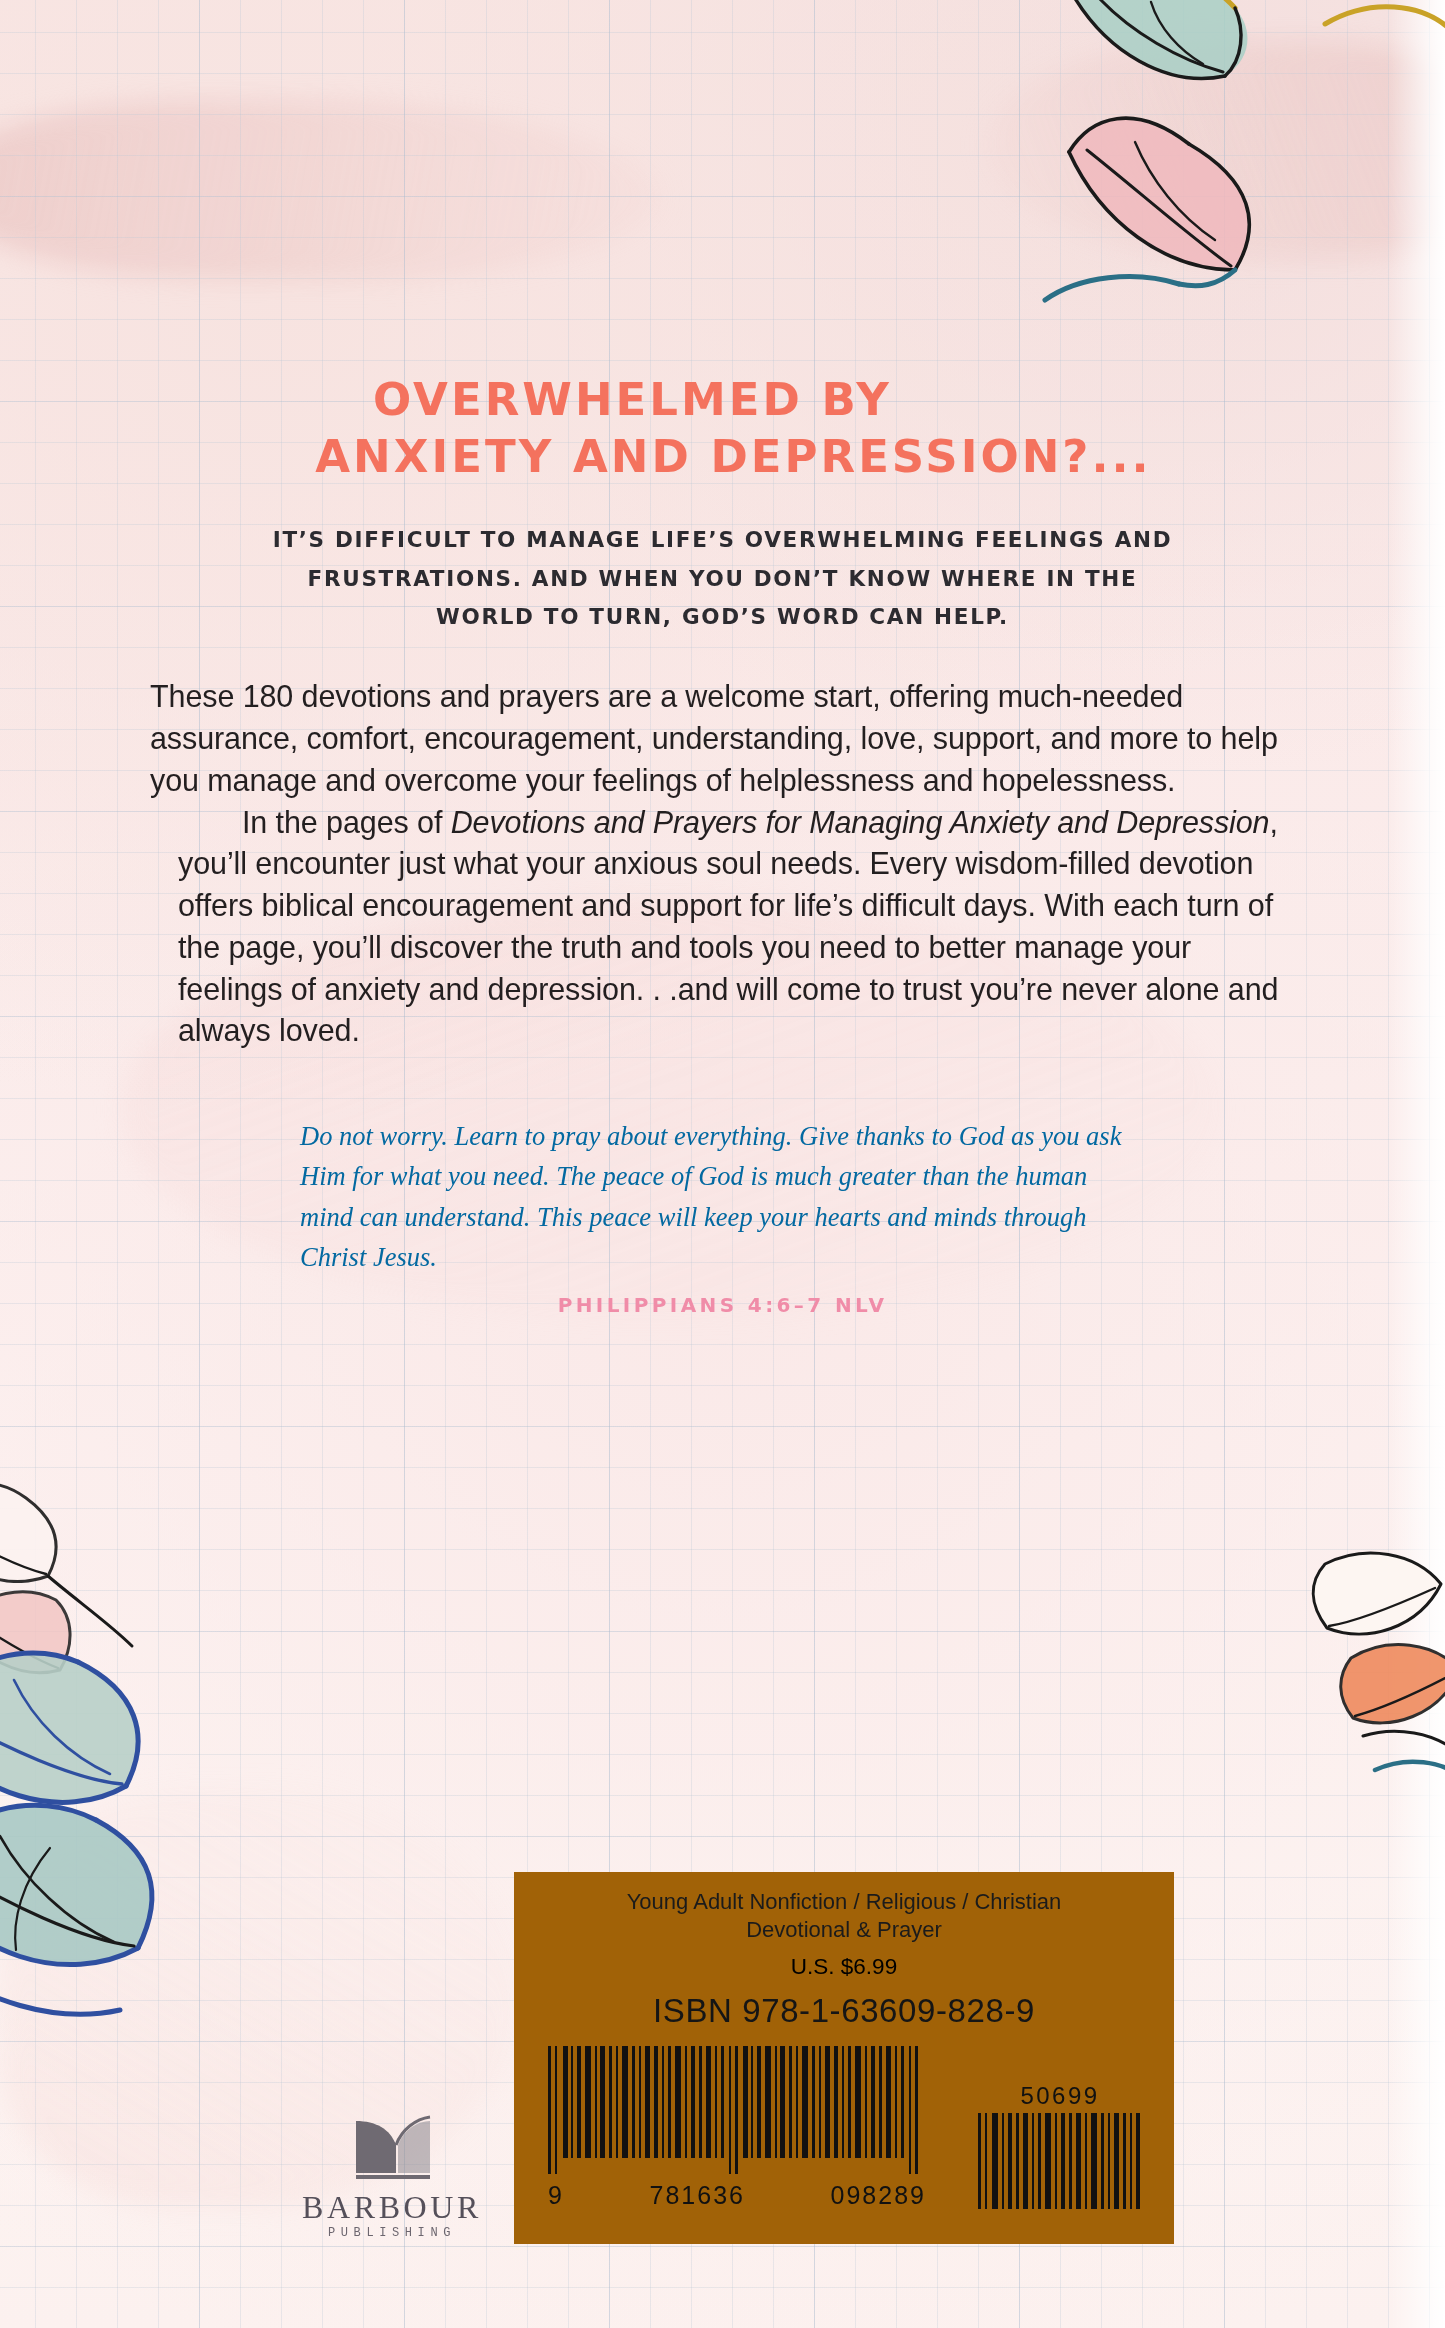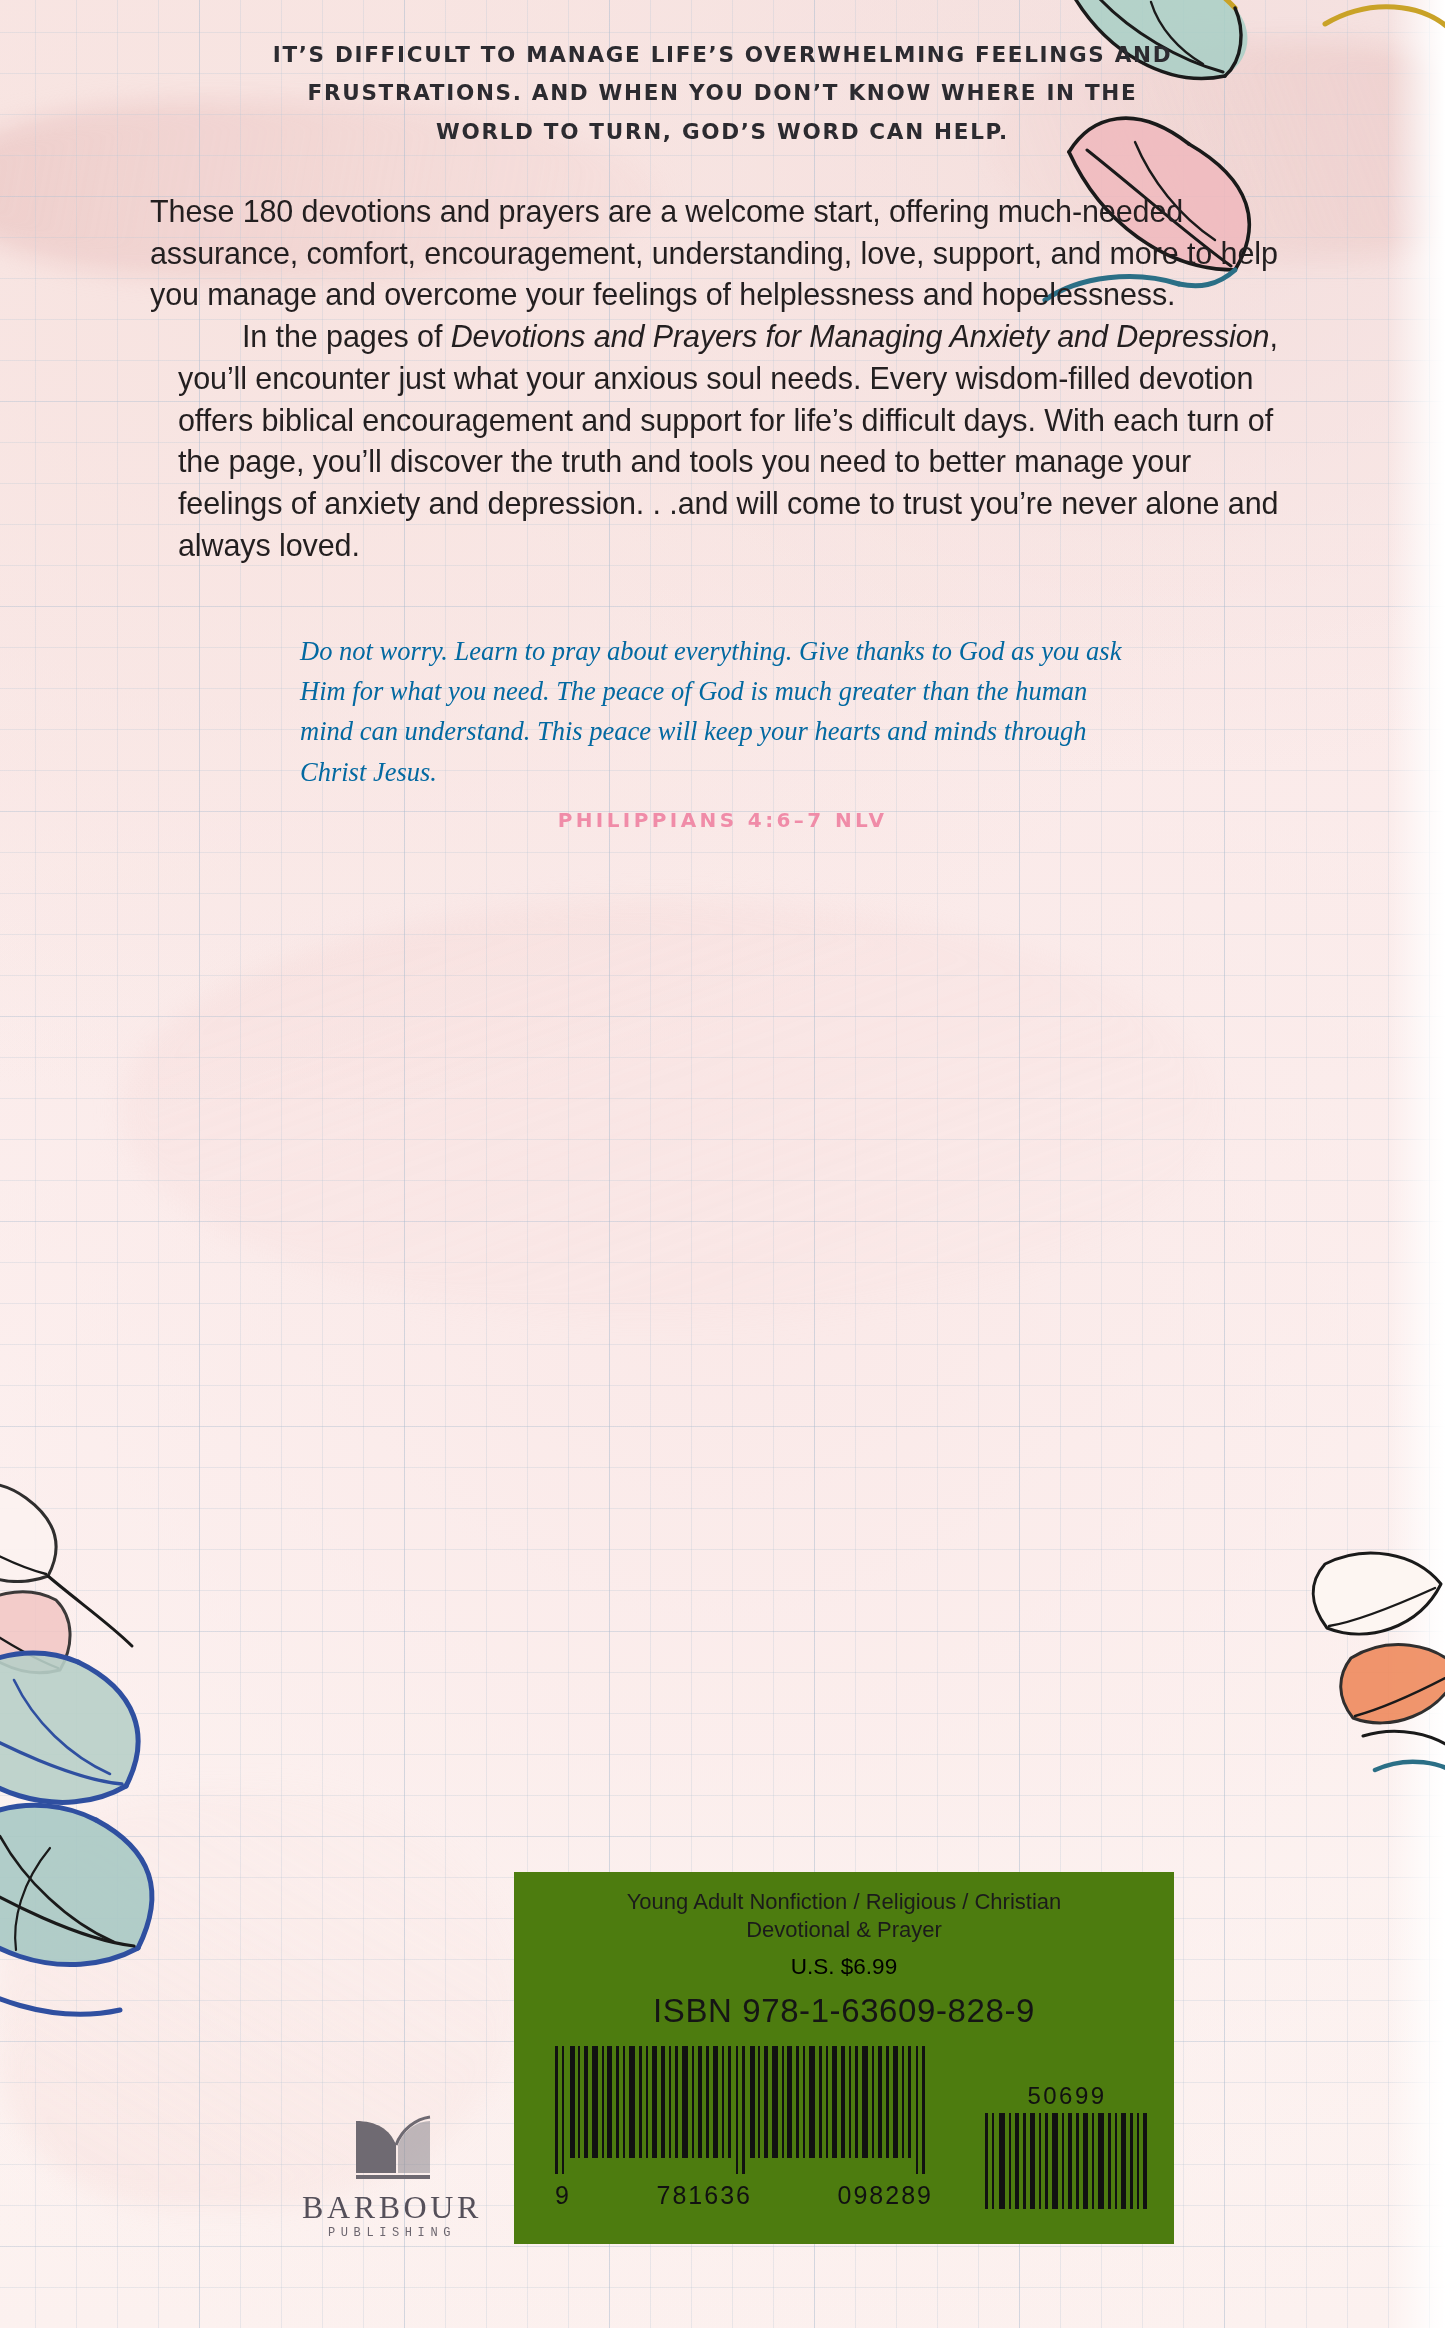--- a/index.html
+++ b/index.html
@@ -170,22 +170,22 @@
     color: #6c666f;
   }
 
   
   .barcode-block {
     position: absolute;
     left: 514px;
     top: 1872px;
     width: 660px;
     height: 372px;
-    background: #4d7c0f;
-    padding: 16px 7px 0;
+    background: #a16207;
+    padding: 16px 0 0;
     box-sizing: border-box;
   }
   .bc-text {
     text-align: center;
     font-family: "Liberation Sans", sans-serif;
     color: #1b1b1b;
     font-size: 22px;
     line-height: 1.28;
   }
   .bc-price { margin-top: 10px; font-size: 22.5px; text-align: center; }
@@ -313,20 +313,24 @@
       <path d="M180 48 C140 66 100 82 74 86" stroke="#1a1a1a" stroke-width="2.4"></path>
       <path d="M96 118 C132 96 180 102 204 130 C186 176 134 192 98 178 C82 158 82 136 96 118Z" fill="#ef8b5e" opacity=".9" stroke="#1a1a1a" stroke-width="3"></path>
       <path d="M198 134 C160 154 122 170 100 176" stroke="#1a1a1a" stroke-width="2.4"></path>
       <path d="M108 196 C140 186 180 192 204 214" stroke="#1a1a1a" stroke-width="3"></path>
       <path d="M120 230 C150 216 190 220 208 240" stroke="#2b6f86" stroke-width="4.5"></path>
     </g>
   </svg>
 
   <div class="content">
 
+    <h1 class="headline">
+      <span class="l1">OVERWHELMED BY</span>
+      <span class="l2">ANXIETY AND DEPRESSION?...</span>
+    </h1>
 
     <p class="subhead">IT’S DIFFICULT TO MANAGE LIFE’S OVERWHELMING FEELINGS AND FRUSTRATIONS. AND WHEN YOU DON’T KNOW WHERE IN THE WORLD TO TURN, GOD’S WORD CAN HELP.</p>
 
     <div class="body-copy">
       <p>These 180 devotions and prayers are a welcome start, offering much-needed assurance, comfort, encouragement, understanding, love, support, and more to help you manage and overcome your feelings of helplessness and hopelessness.</p>
       <p class="indent"><span>In the pages of </span><em>Devotions and Prayers for Managing Anxiety and Depression</em><span>, you’ll encounter just what your anxious soul needs. Every wisdom-filled devotion offers biblical encouragement and support for life’s difficult days. With each turn of the page, you’ll discover the truth and tools you need to better manage your feelings of anxiety and depression. . .and will come to trust you’re never alone and always loved.</span></p>
     </div>
 
     <p class="verse">Do not worry. Learn to pray about everything. Give thanks to God as you ask Him for what you need. The peace of God is much greater than the human mind can understand. This peace will keep your hearts and minds through Christ Jesus.</p>
     <p class="verse-ref">PHILIPPIANS 4:6–7 NLV</p>

